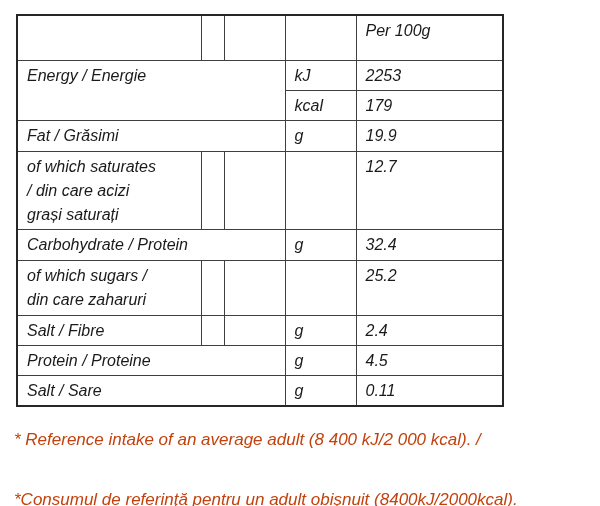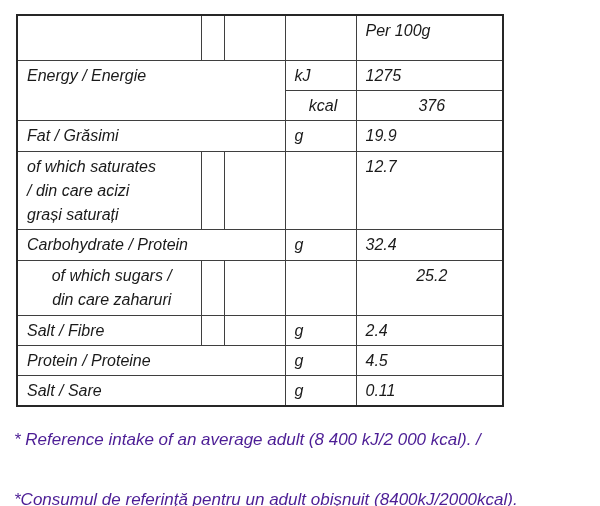--- a/index.html
+++ b/index.html
@@ -26,28 +26,28 @@
     font-size: 16px;
     line-height: 24px;
     padding: 3px 4px 2px 9px;
     white-space: pre-line;
     overflow: hidden;
   }
   td.unit  { padding-left: 9px; }
   td.value { padding-left: 17px; }
   td.gray-bottom { border-bottom: 1px solid #b3b3b3; margin-left: 6px; }
   td.gray-top    { border-top: 1px solid #b3b3b3; }
-  td.bb2 { border-bottom: 2px solid #262626; text-align: center; }
+  td.bb2 { border-bottom: 2px solid #262626; }
   .footnote {
     position: absolute;
     left: 14px;
     font-size: 17px;
     line-height: 22px;
     white-space: nowrap;
-    color: #4c1d95;
+    color: #c2410c;
   }
   #footnote-en { top: 429px; }
   #footnote-ro { top: 467px; margin-top: 22px; }
 </style>
 </head>
 <body>
 
 <table class="nutrition">
   <colgroup>
     <col style="width:184px">
@@ -61,25 +61,25 @@
       <td></td>
       <td></td>
       <td></td>
       <td></td>
       <td class="value">Per 100g</td>
     </tr>
 
     <tr style="height:30px">
       <td colspan="3" rowspan="2">Energy / Energie</td>
       <td class="unit gray-bottom">kJ</td>
-      <td class="value gray-bottom">1275</td>
+      <td class="value gray-bottom">2253</td>
     </tr>
     <tr style="height:29px">
       <td class="unit gray-top bb2">kcal</td>
-      <td class="value gray-top bb2">376</td>
+      <td class="value gray-top bb2">179</td>
     </tr>
 
     <tr style="height:31px">
       <td colspan="3">Fat / Grăsimi</td>
       <td class="unit">g</td>
       <td class="value">19.9</td>
     </tr>
 
     <tr style="height:78px">
       <td>of which saturates

